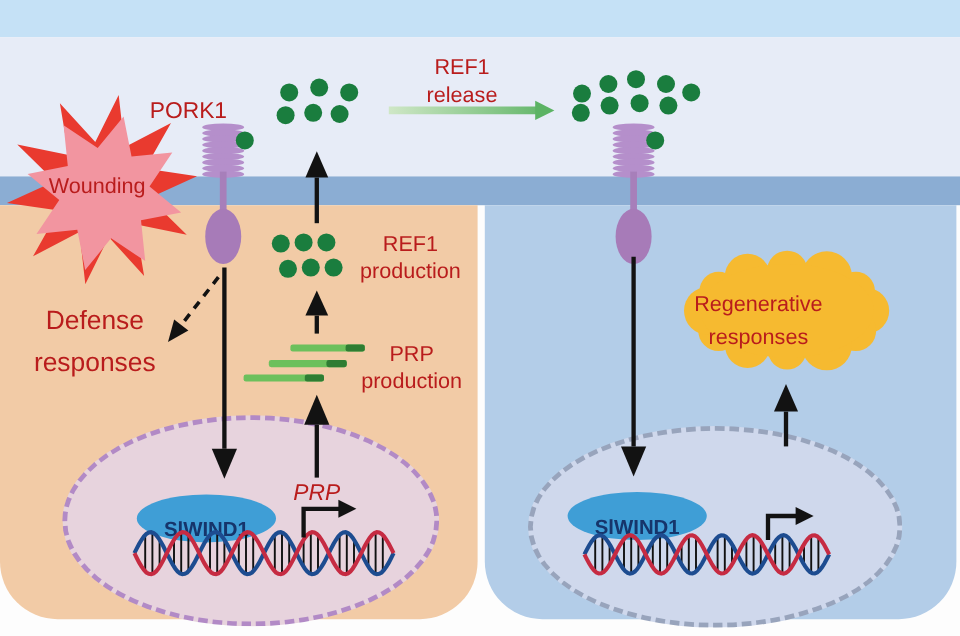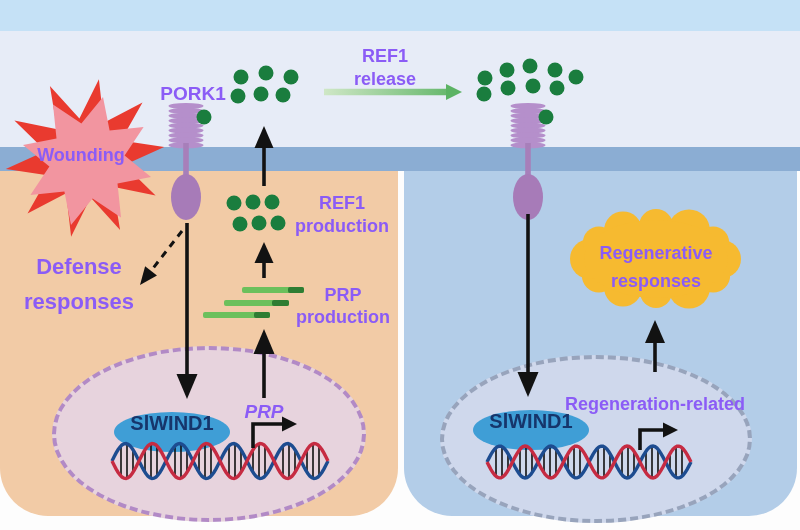--- a/index.html
+++ b/index.html
@@ -15,39 +15,39 @@
 
   
   .nucleus{position:absolute;border-radius:50%;z-index:1;}
   .nucleus-left{left:52px;top:346px;width:306px;height:168px;
     background:var(--nucleus-left-fill,#e7d3dd);border:4px dashed var(--nucleus-left-border,#b28ac6);}
   .nucleus-right{left:440px;top:355px;width:304px;height:160px;
     background:var(--nucleus-right-fill,#cfd8ec);border:4px dashed var(--nucleus-right-border,#98a4bc);}
 
   
   .slwind{position:absolute;width:116px;height:40px;border-radius:50%;z-index:2;
-    background:var(--slwind-fill,#3f9ed6);display:flex;align-items:flex-start;justify-content:center;
-    color:var(--slwind-text,#16356b);font-weight:bold;font-size:20px;}
+    background:var(--slwind-fill,#3f9ed6);display:flex;align-items:flex-end;justify-content:center;
+    color:var(--slwind-text,#16356b);font-weight:bold;font-size:17px;}
   .slwind-left{left:114px;top:412px;}
   .slwind-right{left:473px;top:410px;}
 
   svg.shapes{position:absolute;left:0;top:0;z-index:3;}
 
   
-  .lbl{position:absolute;transform:translate(-50%,-50%);z-index:4;font-weight:bold;font-size:18px;
-    color:#8b5cf6;text-align:center;line-height:23px;white-space:nowrap;}
-  #lbl-pork1{left:157px;top:93px;font-size:19px;margin-left:36px;}
+  .lbl{position:absolute;transform:translate(-50%,-50%);z-index:4;font-weight:normal;font-size:18px;
+    color:#b91c1c;text-align:center;line-height:23px;white-space:nowrap;}
+  #lbl-pork1{left:157px;top:93px;font-size:19px;}
   #lbl-wounding{left:81px;top:155px;font-size:18px;}
   #lbl-ref1-release{left:385px;top:68px;}
   #lbl-defense{left:79px;top:284px;font-size:22px;line-height:35px;}
   #lbl-ref1-prod{left:342px;top:215px;}
   #lbl-prp-prod{left:343px;top:306px;line-height:22px;}
   #lbl-prp-gene{left:264px;top:411px;font-style:italic;font-size:19px;}
   #lbl-regen{left:655px;top:404px;line-height:26px;}
-  #lbl-cloud{left:656px;top:267px;line-height:28px;}
+  #lbl-cloud{left:632px;top:267px;line-height:28px;}
   .lbl span{display:block;}
 </style>
 </head>
 <body>
 
 <div class="canvas">
 
   <div class="bg-top"></div>
   <div class="bg-extra"></div>
   <div class="bg-mem"></div>
@@ -230,21 +230,20 @@
   </div>
 
   <div class="lbl" id="lbl-prp-prod">
     <span>PRP</span>
     <span>production</span>
   </div>
 
   <div class="lbl" id="lbl-prp-gene">PRP</div>
 
   <div class="lbl" id="lbl-regen">
-    <span>Regeneration-related</span>
   </div>
 
   <div class="lbl" id="lbl-cloud">
     <span>Regenerative</span>
     <span>responses</span>
   </div>
 
 </div>
 
 </body></html>

